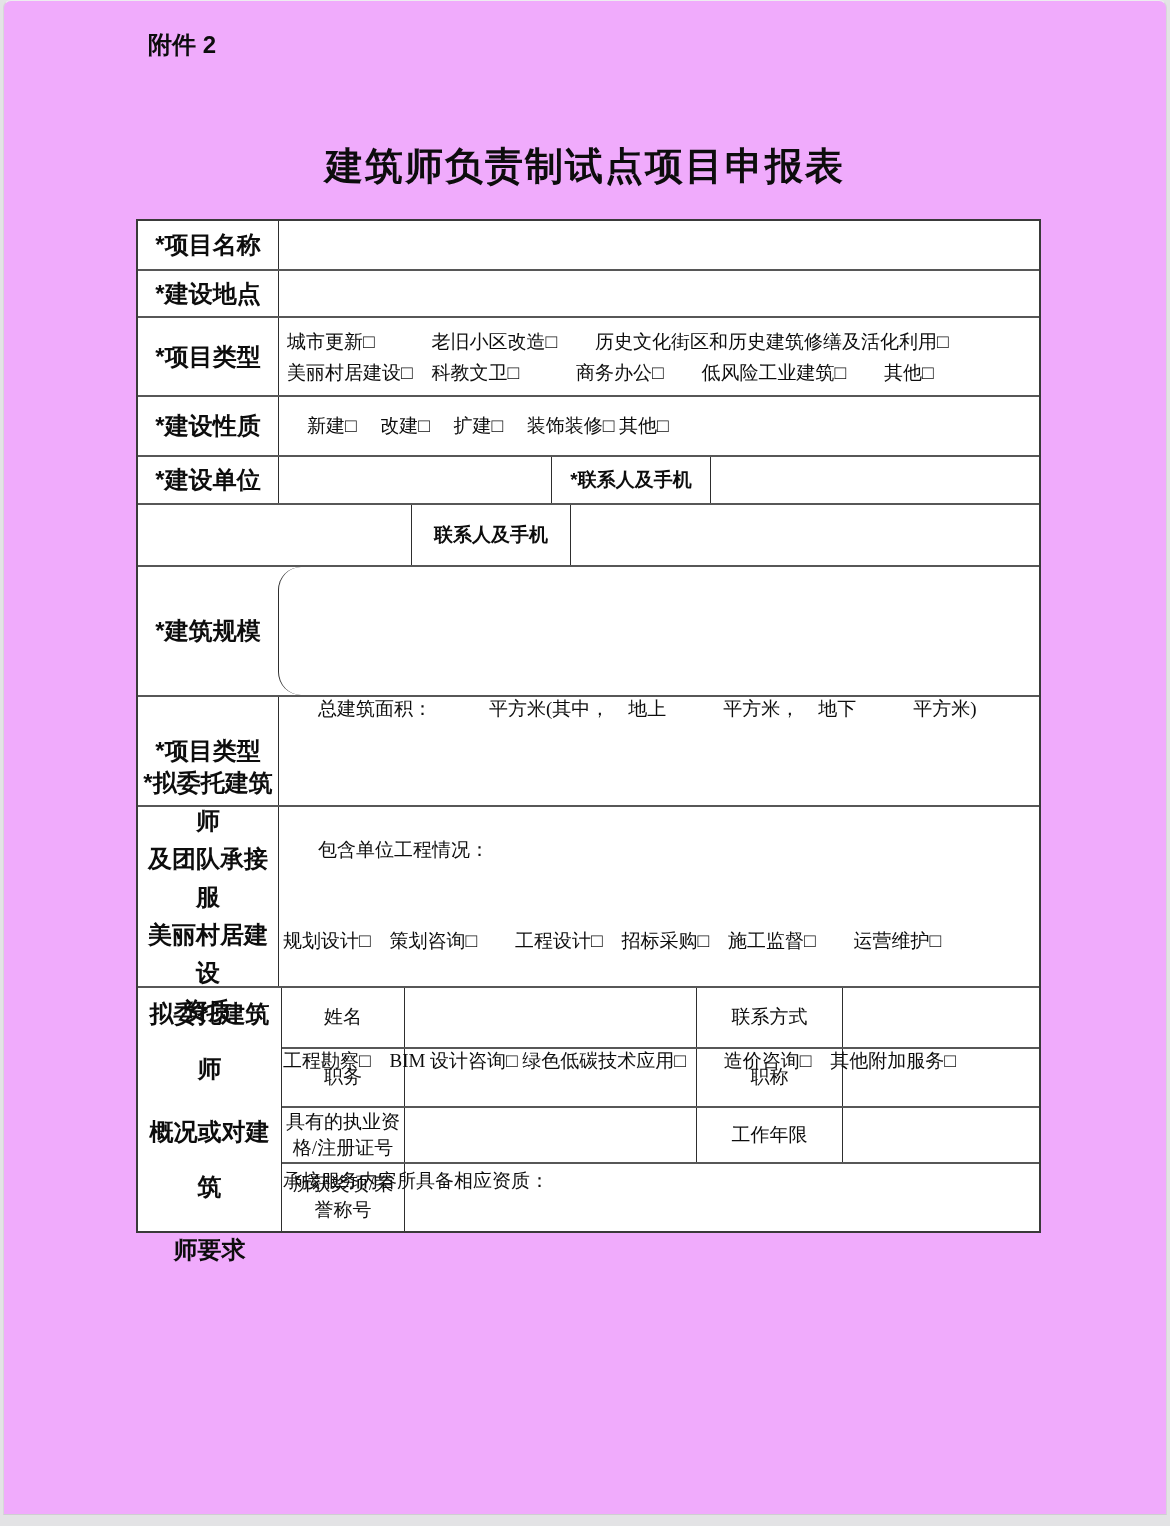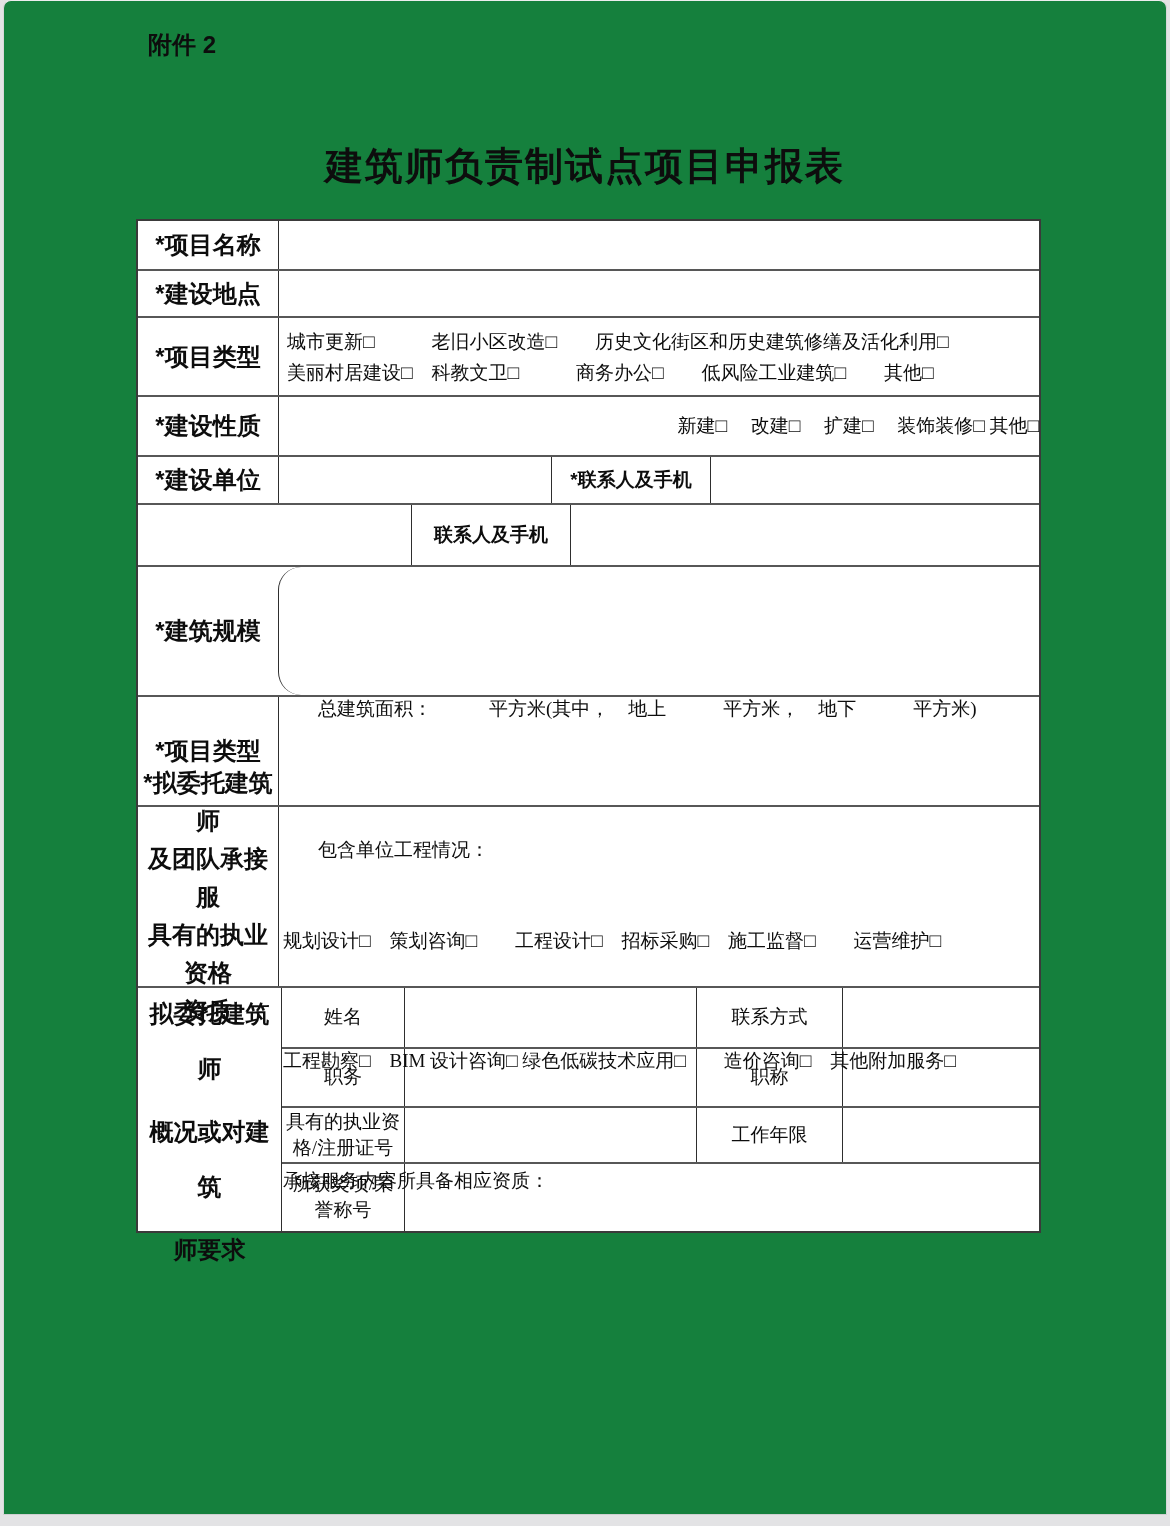--- a/index.html
+++ b/index.html
@@ -5,21 +5,21 @@
   html,body{margin:0;padding:0;}
   body{
     width:1170px;height:1526px;position:relative;
     background:#e3e3e5;
     font-family:"Liberation Sans",sans-serif;
     color:#0d0d0d;
     overflow:hidden;
   }
   .page{
     position:absolute;left:3px;top:0;width:1162px;height:1513px;
-    background:#15803d;
+    background:#f0abfc;
     border-left:1px solid #d7d7d9;border-right:1px solid #d7d7d9;
     border-top:1px solid #ededef;border-bottom:1px solid #cfcfd1;
     border-radius:8px 8px 0 0;
   }
   .attach{position:absolute;left:144px;top:28px;font-size:24px;font-weight:bold;}
   .title{
     position:absolute;top:140px;left:0;right:0;text-align:center;
     font-size:38px;font-weight:bold;letter-spacing:2px;
     font-family:"Liberation Serif",serif;
   }
@@ -39,21 +39,21 @@
   .w140{width:140px;}
   .w273{width:273px;flex:none;}
   .w159{width:159px;flex:none;}
   .grow{flex:1;}
   .content{
     flex:1;font-family:"Liberation Serif",serif;font-size:19px;
     white-space:pre-wrap;box-sizing:border-box;
   }
   .vcenter{display:flex;flex-direction:column;justify-content:center;}
   .type-lines{line-height:31px;padding-left:8px;}
-  .nature-line{padding-left:7px;text-align:right;}
+  .nature-line{padding-left:28px;}
   .scale-lines{padding-left:39px;padding-top:24px;line-height:47px;border-radius:23px;}
   .svc-label{line-height:38px;}
   .svc-lines{padding-left:4px;padding-top:34px;line-height:40px;}
   .profile-label{
     width:143px;line-height:55px;padding-top:44px;box-sizing:border-box;gap:8px;
   }
   .subgrid{flex:1;display:flex;flex-direction:column;border-left:1px solid #2e2e2e;box-sizing:border-box;}
   .subrow{display:flex;box-sizing:border-box;border-top:2px solid #575757;}
   .subrow:first-child{border-top:none;}
   .scell{box-sizing:border-box;border-left:1px solid #2e2e2e;}
@@ -125,21 +125,21 @@
 
     <div class="row" style="height:110px">
       <div class="cell lbl w140">*项目类型</div>
       <div class="cell content"></div>
     </div>
 
     <div class="row" style="height:181px">
       <div class="cell lbl w140 svc-label">
         <span>*拟委托建筑师</span>
         <span>及团队承接服</span>
-        <span>具有的执业资格</span>
+        <span>美丽村居建设</span>
         <span>资质</span>
       </div>
       <div class="cell content svc-lines">
         <div>规划设计□　策划咨询□　　工程设计□　招标采购□　施工监督□　　运营维护□</div>
         <div>工程勘察□　BIM 设计咨询□ 绿色低碳技术应用□　　造价咨询□　其他附加服务□</div>
         <div>承接服务内容所具备相应资质：</div>
       </div>
     </div>
 
     <div class="row" style="height:245px">

